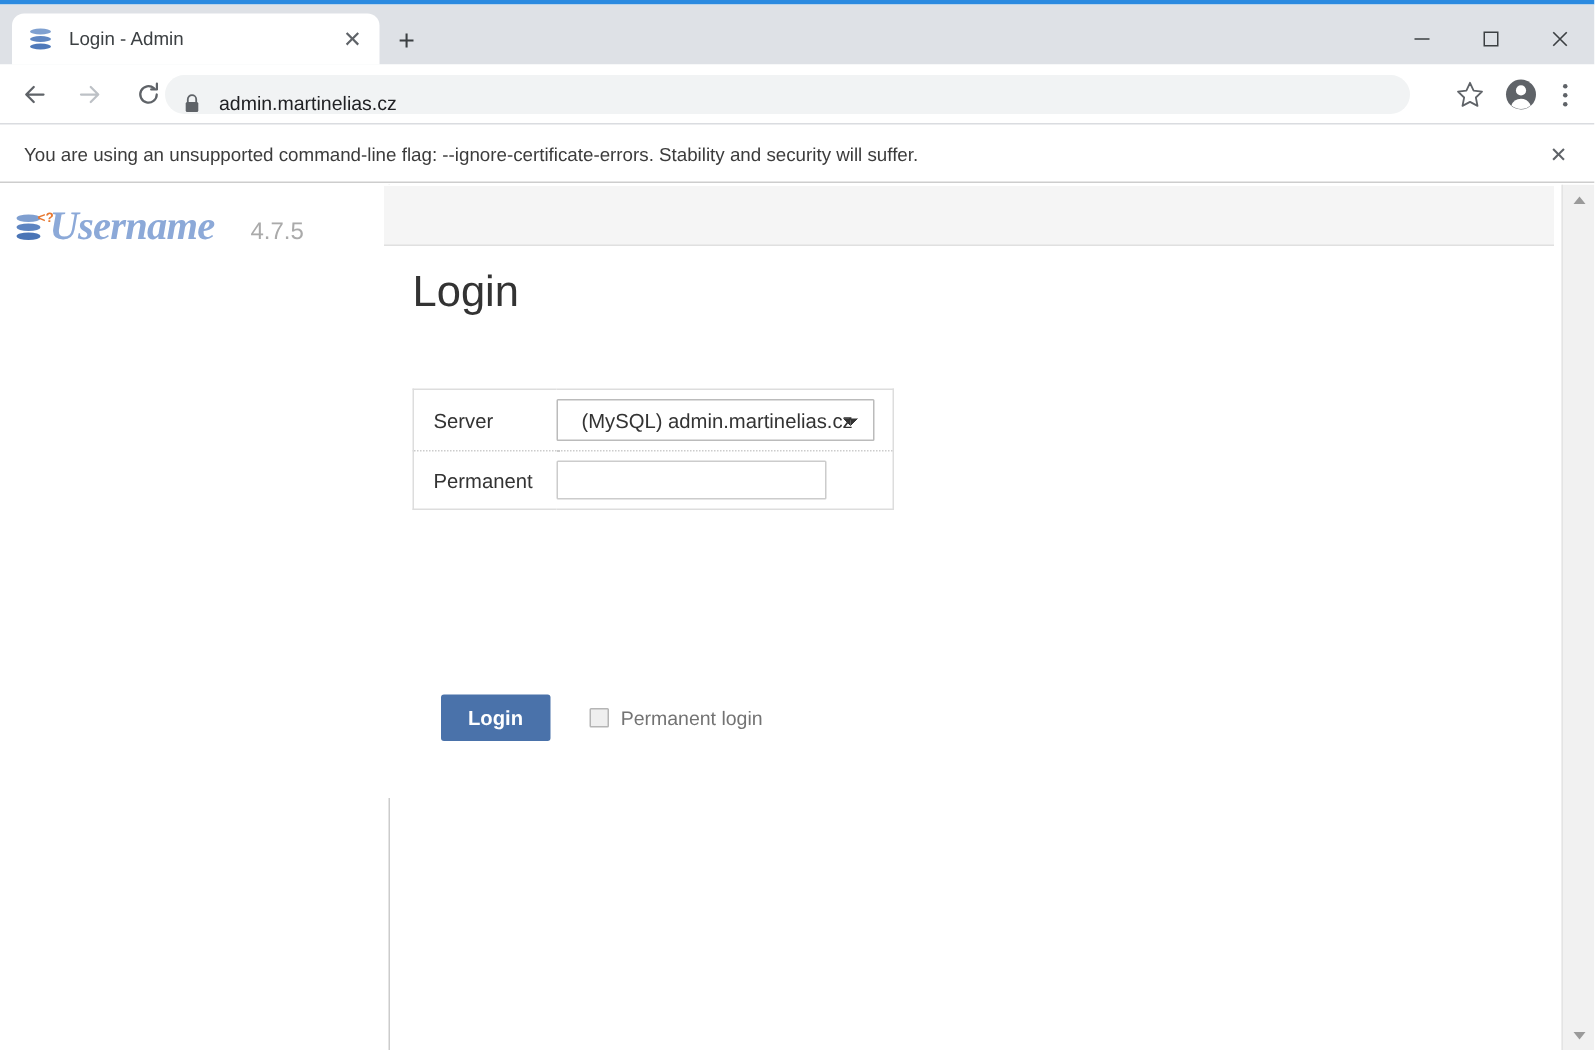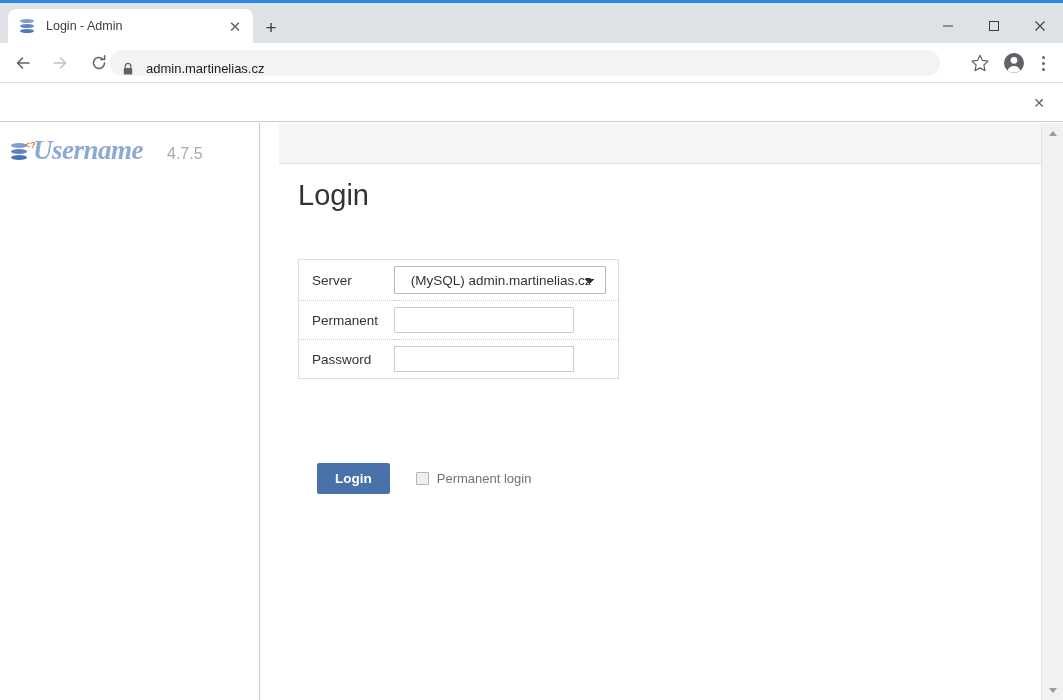--- a/index.html
+++ b/index.html
@@ -162,21 +162,21 @@
     font-size: 27px; font-weight: bold; font-style: italic;
     color: #8ca9d8; letter-spacing: -0.5px;
     font-family: "Liberation Serif", serif;
   }
   .logo-version {
     font-size: 16px; color: #aaaaaa; margin-left: 24px;
   }
 
   
   .content {
-    position: absolute; left: 279px; top: 0;
+    position: absolute; left: 256px; top: 0;
     width: 780px; height: 409px; background: #ffffff;
   }
   .content-header {
     position: absolute; left: 0; top: 1px; width: 780px; height: 40px;
     background: #f5f5f5; border-bottom: 1px solid #e0e0e0;
   }
   .content-body {
     position: absolute; left: 0; top: 42px; width: 780px;
   }
 
@@ -364,20 +364,21 @@
       </svg>
     </div>
     <div class="menu-btn">
       <span class="menu-dot"></span>
         <span class="menu-dot"></span>
         <span class="menu-dot"></span>
     </div>
   </div>
 
   <div class="infobar">
+    <div class="infobar-text">You are using an unsupported command-line flag: --ignore-certificate-errors. Stability and security will suffer.</div>
     <div class="infobar-close">✕</div>
   </div>
 
   <div class="viewport">
 
     <div class="sidebar">
       <div class="logo">
         <span class="logo-icon">
           <span class="logo-cyl l1"></span>
           <span class="logo-cyl l2"></span>
@@ -405,26 +406,20 @@
                     <option>(MySQL) admin.martinelias.cz</option>
                   </select>
                 </td>
               </tr>
               <tr>
                 <th>Permanent</th>
                 <td>
                   <input class="text-field" type="text" value="" style="">
                 </td>
               </tr>
-              <tr>
-                <th>Password</th>
-                <td>
-                  <input class="text-field" type="password" value="" style="">
-                </td>
-              </tr>
             </tbody>
           </table>
 
           <div class="actions">
             <button type="button" class="login-button">Login</button>
             <span class="perm-wrap">
               <span class="perm-box"></span>
               <span class="perm-label">Permanent login</span>
             </span>
           </div>

